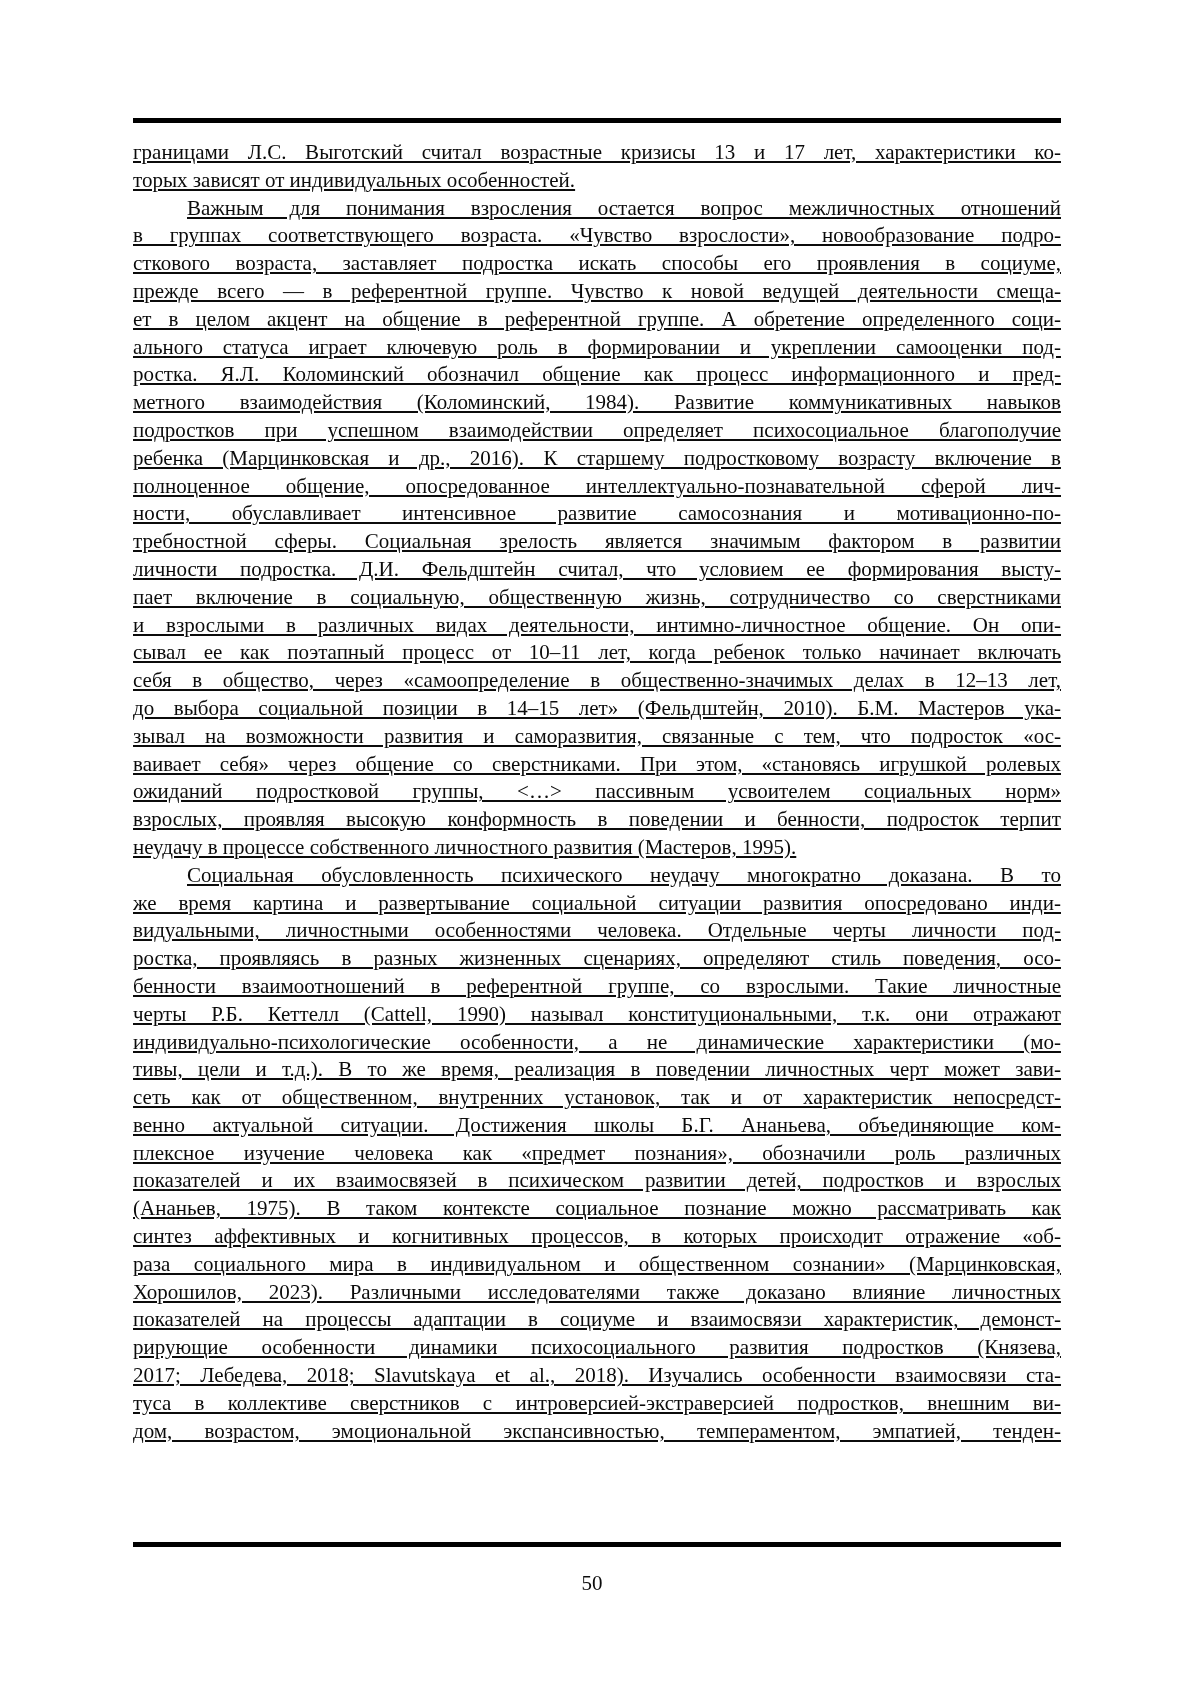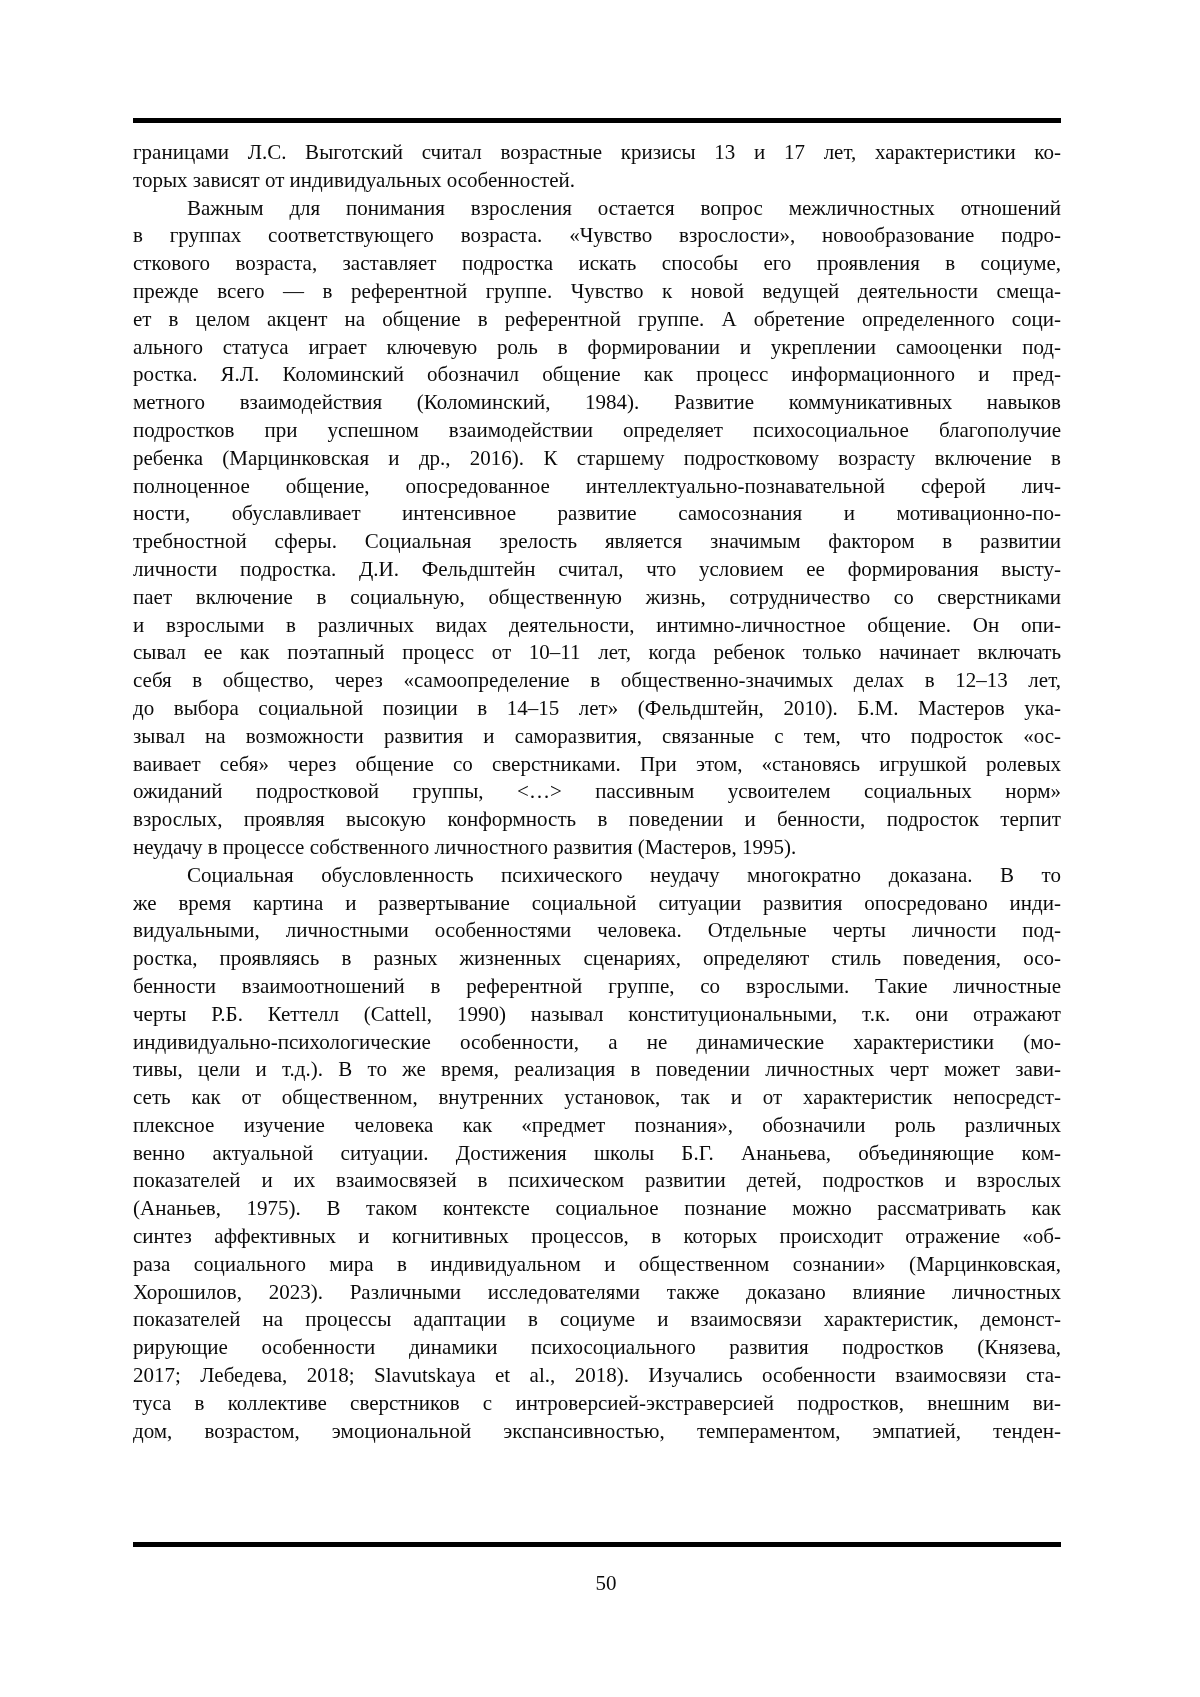--- a/index.html
+++ b/index.html
@@ -32,27 +32,28 @@
     font-size: 21px;
     color: #0b0b0b;
   }
   .line {
     height: 27.8px;
     line-height: 27.8px;
     text-align: justify;
     text-align-last: justify;
     overflow: hidden;
     white-space: normal;
+    text-decoration: underline;
   }
   .line.indent { text-indent: 54px; }
   .line.para-end { text-align-last: left; }
   .page-number {
     position: absolute;
     top: 1571px;
-    left: 142px;
+    left: 128px;
     width: 928px;
     text-align: center;
     font-family: "Liberation Serif", "DejaVu Serif", serif;
     font-size: 21px;
     color: #0b0b0b;
   }
 </style>
 </head>
 <body>
 
@@ -87,22 +88,22 @@
       <div class="line para-end">неудачу в процессе собственного личностного развития (Мастеров, 1995).</div>
       <div class="line indent">Социальная обусловленность психического неудачу многократно доказана. В то</div>
       <div class="line">же время картина и развертывание социальной ситуации развития опосредовано инди-</div>
       <div class="line">видуальными, личностными особенностями человека. Отдельные черты личности под-</div>
       <div class="line">ростка, проявляясь в разных жизненных сценариях, определяют стиль поведения, осо-</div>
       <div class="line">бенности взаимоотношений в референтной группе, со взрослыми. Такие личностные</div>
       <div class="line">черты Р.Б. Кеттелл (Cattell, 1990) называл конституциональными, т.к. они отражают</div>
       <div class="line">индивидуально-психологические особенности, а не динамические характеристики (мо-</div>
       <div class="line">тивы, цели и т.д.). В то же время, реализация в поведении личностных черт может зави-</div>
       <div class="line">сеть как от общественном, внутренних установок, так и от характеристик непосредст-</div>
+      <div class="line">венно актуальной ситуации. Достижения школы Б.Г. Ананьева, объединяющие ком-</div>
       <div class="line">плексное изучение человека как «предмет познания», обозначили роль различных</div>
-      <div class="line">венно актуальной ситуации. Достижения школы Б.Г. Ананьева, объединяющие ком-</div>
       <div class="line">показателей и их взаимосвязей в психическом развитии детей, подростков и взрослых</div>
       <div class="line">(Ананьев, 1975). В таком контексте социальное познание можно рассматривать как</div>
       <div class="line">синтез аффективных и когнитивных процессов, в которых происходит отражение «об-</div>
       <div class="line">раза социального мира в индивидуальном и общественном сознании» (Марцинковская,</div>
       <div class="line">Хорошилов, 2023). Различными исследователями также доказано влияние личностных</div>
       <div class="line">показателей на процессы адаптации в социуме и взаимосвязи характеристик, демонст-</div>
       <div class="line">рирующие особенности динамики психосоциального развития подростков (Князева,</div>
       <div class="line">2017; Лебедева, 2018; Slavutskaya et al., 2018). Изучались особенности взаимосвязи ста-</div>
       <div class="line">туса в коллективе сверстников с интроверсией-экстраверсией подростков, внешним ви-</div>
       <div class="line">дом, возрастом, эмоциональной экспансивностью, темпераментом, эмпатией, тенден-</div>

